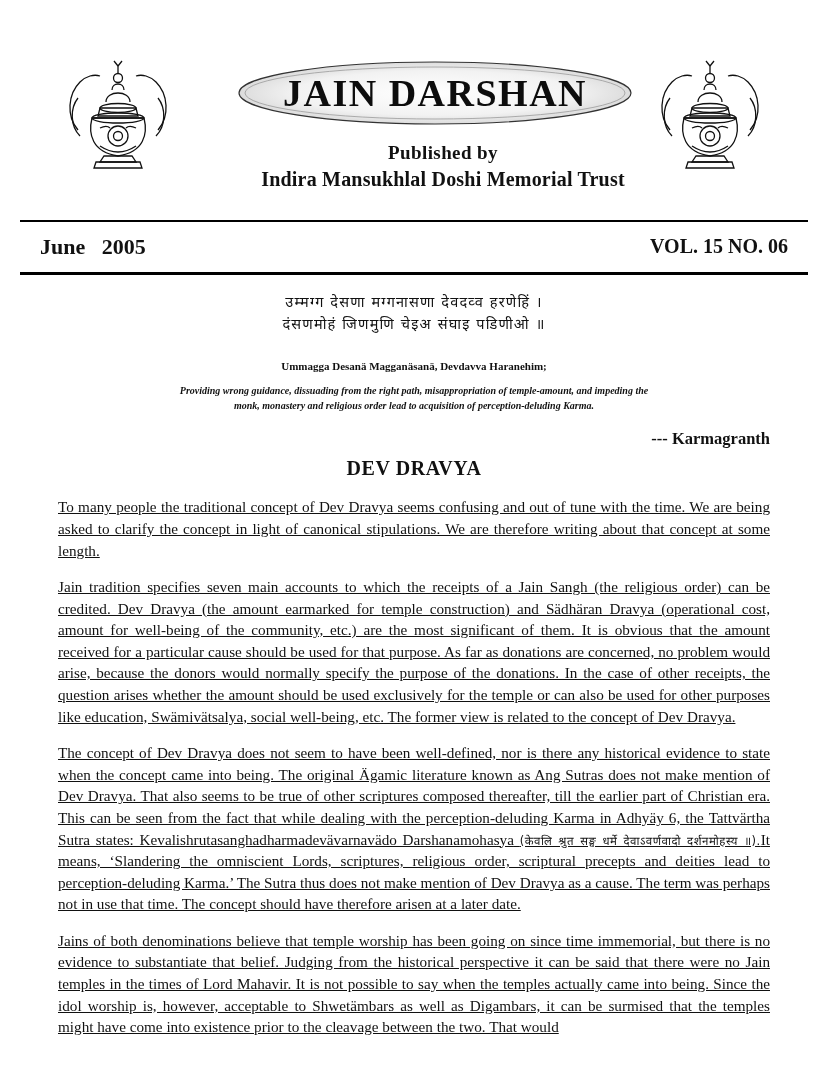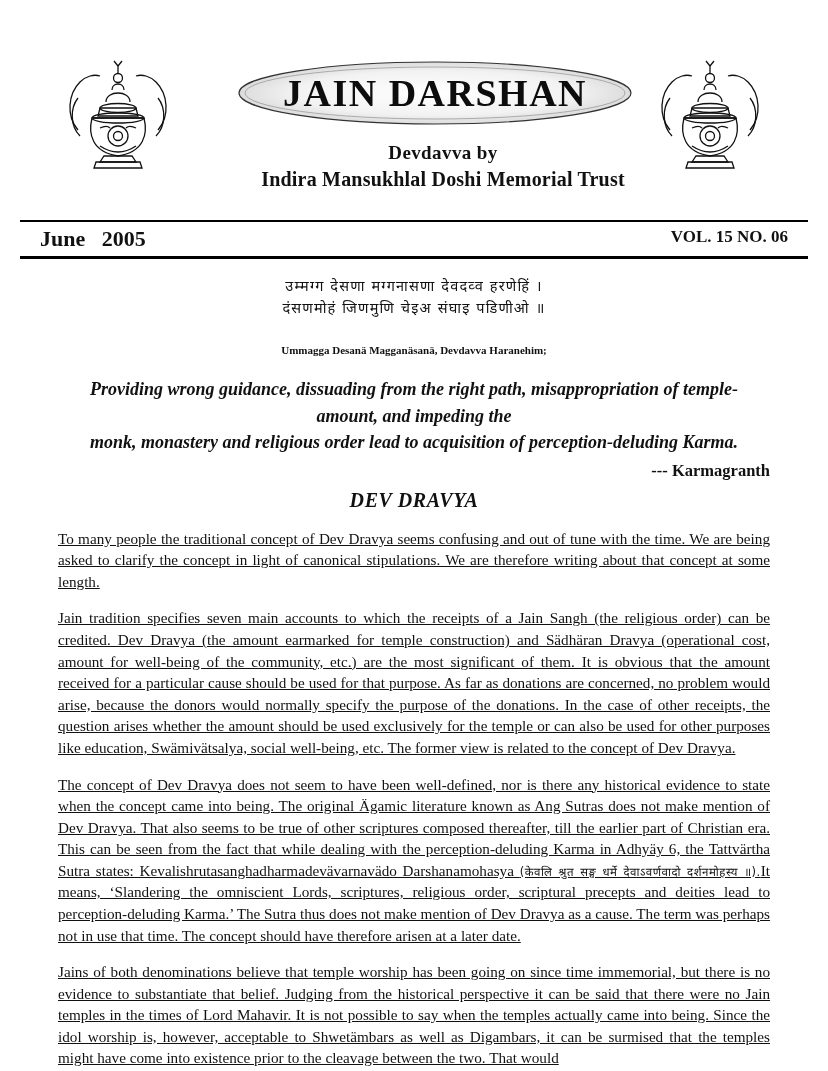--- a/index.html
+++ b/index.html
@@ -68,21 +68,21 @@
     font-weight: bold;
     letter-spacing: 0.2px;
   }
 
   
   .rule-top {
     margin: 4px 20px 0 20px;
     border-top: 2px solid #000;
   }
   .issue-bar {
-    margin: 0 20px;
+    margin: 8px 20px;
     position: relative;
     height: 34px;
   }
   .issue-left {
     position: absolute;
     left: 20px;
     top: 4px;
     font-size: 22px;
     font-weight: bold;
   }
@@ -92,21 +92,21 @@
     right: 0;
     top: 5px;
     text-align: center;
     font-size: 20px;
     font-weight: bold;
   }
   .issue-right {
     position: absolute;
     right: 20px;
     top: 5px;
-    font-size: 17px;
+    font-size: 20px;
     font-weight: bold;
   }
   .rule-bottom {
     margin: 0 20px 0 20px;
     border-top: 3px solid #000;
   }
 
   
   .content {
     margin: 0 58px;
@@ -121,40 +121,39 @@
   }
   .translit {
     text-align: center;
     margin-top: 22px;
     font-size: 11px;
     font-weight: bold;
     line-height: 1.5;
   }
   .meaning {
     text-align: center;
-    margin-top: 18px;
-    font-size: 18px;
+    margin-top: 10px;
+    font-size: 10px;
     font-style: italic;
     font-weight: bold;
     line-height: 1.45;
     padding: 0 8px;
   }
   .attribution {
     text-align: right;
-    margin-top: 6px;
+    margin-top: 16px;
     font-size: 16.5px;
     font-weight: bold;
   }
   .article-title {
     text-align: center;
     margin-top: 8px;
     font-size: 20px;
     font-weight: bold;
     letter-spacing: 0.6px;
-    font-style: italic;
   }
 
   
   .body-text {
     margin-top: 16px;
     font-size: 15.2px;
     line-height: 1.42;
     text-align: justify;
   }
   .body-text p {
@@ -244,21 +243,21 @@
             <stop offset="58%" stop-color="#f2f2f2"></stop>
             <stop offset="100%" stop-color="#c9c9c9"></stop>
           </radialGradient>
         </defs>
         <ellipse cx="199" cy="33" rx="196" ry="31" fill="url(#ovalshade)" stroke="#333" stroke-width="1.2"></ellipse>
         <ellipse cx="199" cy="33" rx="190" ry="26" fill="none" stroke="#9a9a9a" stroke-width="0.8"></ellipse>
         <text id="titleText" x="199" y="46" text-anchor="middle" font-family="'Liberation Serif', serif" font-size="38" font-weight="bold" letter-spacing="1.5" fill="#0d0d0d">JAIN  DARSHAN</text>
       </svg>
     </div>
 
-    <div class="pub-by">Devdavva  by</div>
+    <div class="pub-by">Published  by</div>
     <div class="trust-line">Indira  Mansukhlal  Doshi  Memorial  Trust</div>
   </div>
 
   <div class="rule-top"></div>
   <div class="issue-bar">
     <span class="issue-left"><span>June</span>&nbsp;&nbsp;&nbsp;<span>2005</span></span>
     <span class="issue-right">VOL. 15  NO. 06</span>
   </div>
   <div class="rule-bottom"></div>
 

